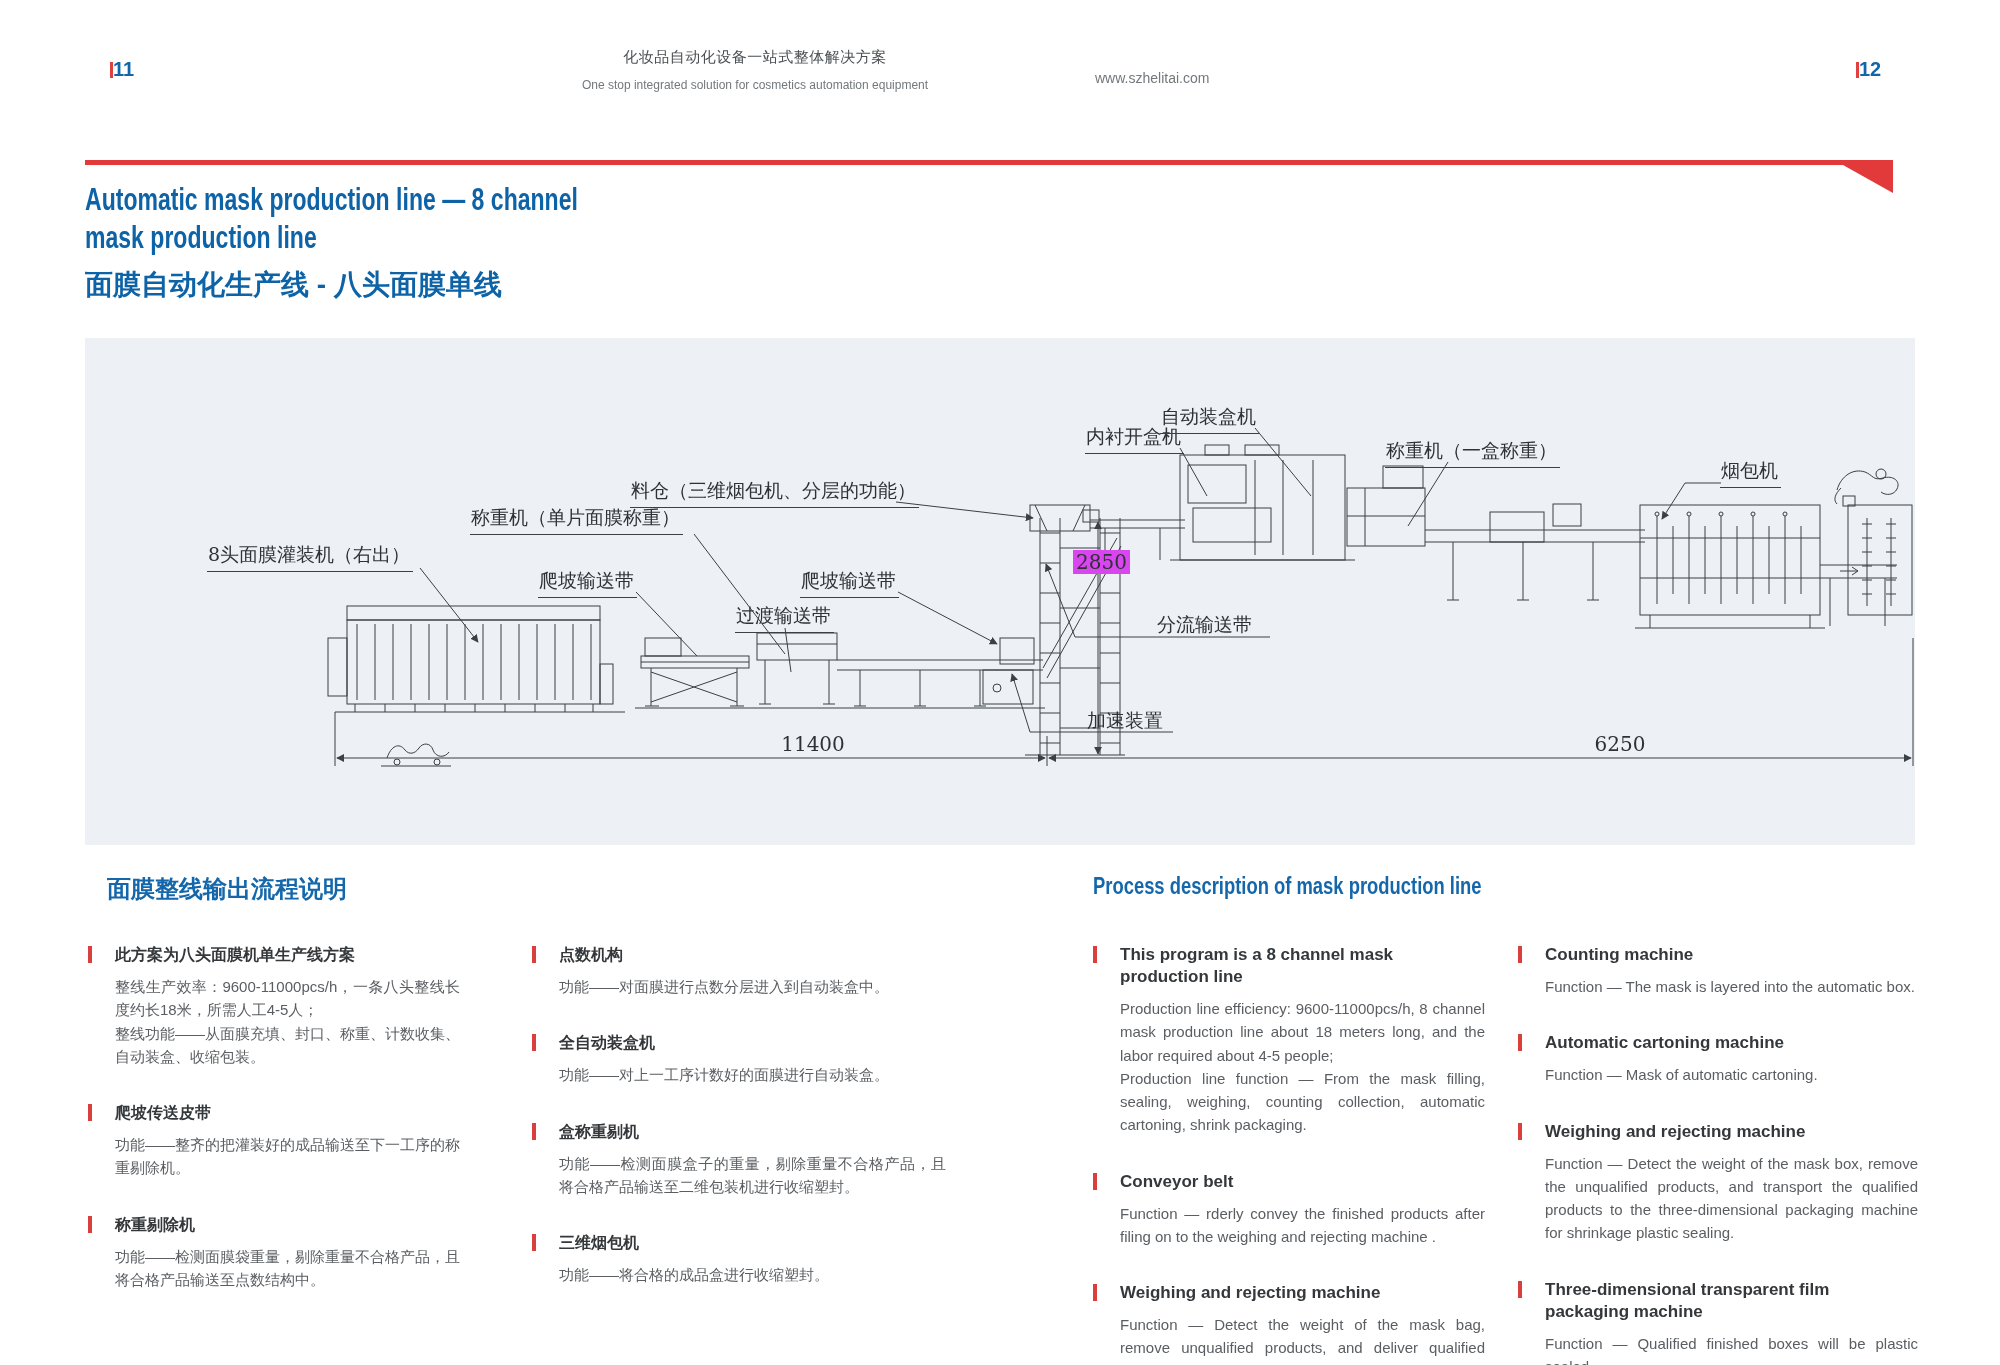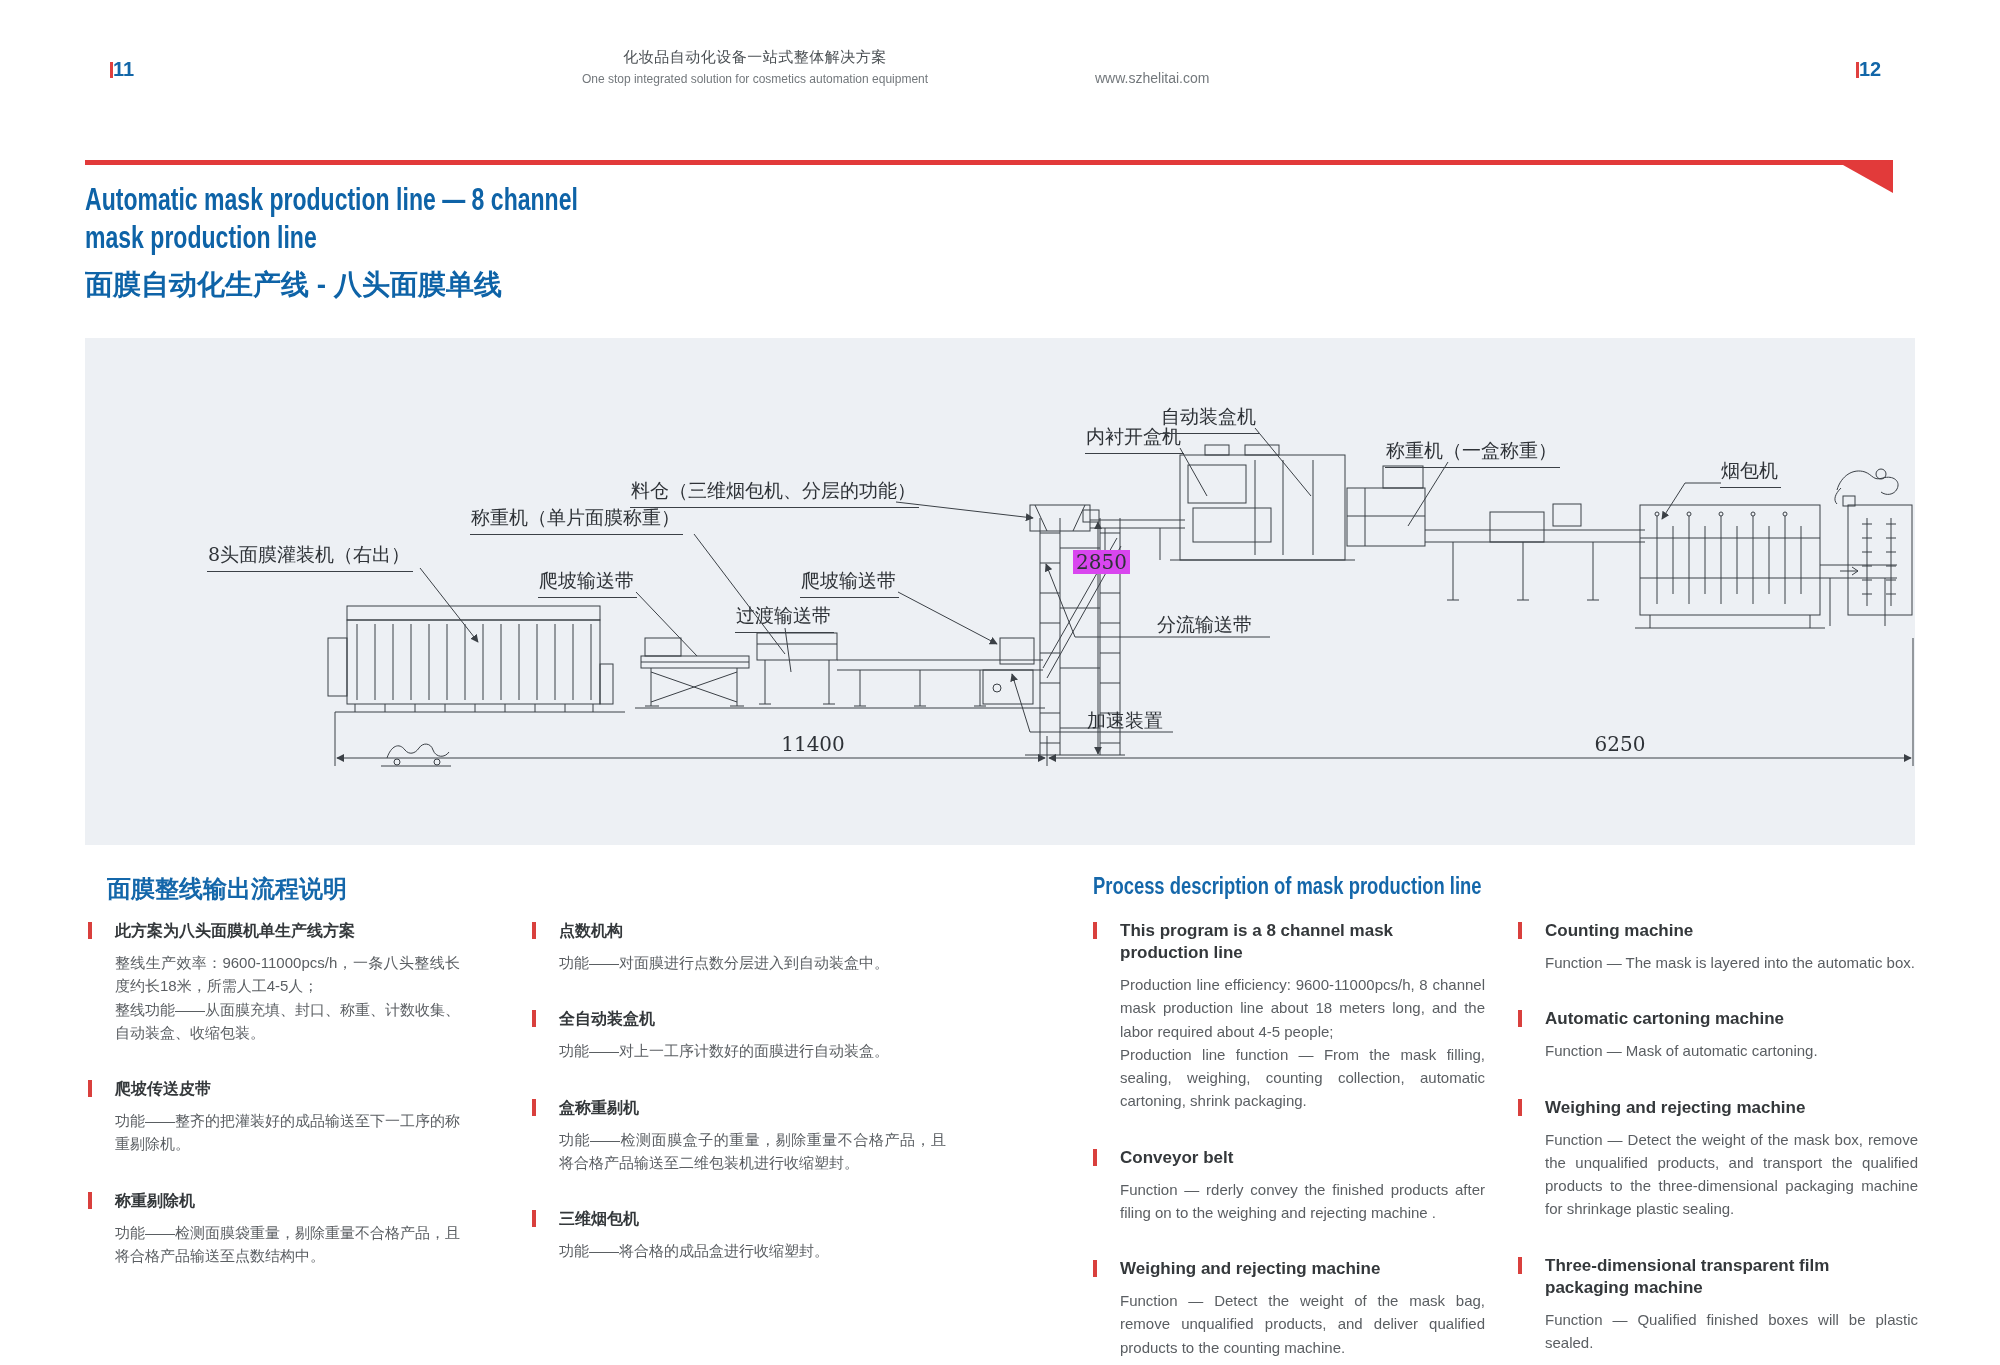--- a/index.html
+++ b/index.html
@@ -6,21 +6,21 @@
   body{width:2000px;height:1365px;position:relative;overflow:hidden;
        font-family:"Liberation Sans","DejaVu Sans",sans-serif;color:#3a3e41;}
   .abs{position:absolute;}
 
   
   .pnum{display:flex;align-items:center;gap:0;}
   .pnum .bar{width:3px;height:16px;background:#e0403e;}
   .pnum .n{font-weight:bold;font-size:20px;color:#1266a8;}
   .tagline{text-align:center;white-space:nowrap;}
   .tagline .zh{font-size:15px;color:#4a4f53;font-weight:500;letter-spacing:.5px;}
-  .tagline .en{font-size:12px;color:#73787c;margin-top:5px;}
+  .tagline .en{font-size:12px;color:#73787c;margin-top:11px;}
   .website{font-size:14px;color:#73787c;}
 
   
   .rule{left:85px;top:160px;width:1808px;height:5px;background:#e23a3a;}
   .rule-tri{left:1843px;top:165px;width:0;height:0;
             border-top:28px solid #e23a3a;border-left:50px solid transparent;}
 
   
   .title-en{left:85px;top:180px;font-weight:bold;color:#0e63a7;font-size:32px;
             line-height:38px;transform:scaleX(.72);transform-origin:0 0;white-space:nowrap;}
@@ -34,21 +34,21 @@
   .lbl.u{border-bottom:1.2px solid #3b4046;padding:0 3px 3px 1px;}
   .dim{position:absolute;font-family:"DejaVu Serif","Liberation Serif",serif;
        font-size:20px;color:#2e3237;}
   .dim.ctr{width:80px;text-align:center;}
   .dim.mask{background:#d946ef;padding:0 3px;}
 
   
   .sec-h{font-weight:bold;color:#1467aa;white-space:nowrap;}
   .sec-h.zh{font-size:24px;}
   .sec-h.en{font-size:23px;transform:scaleX(.8);transform-origin:0 0;}
-  .col{position:absolute;}
+  .col{position:absolute;margin-top:24px;}
   .item{position:relative;padding-left:27px;margin-bottom:34px;}
   .item .rbar{position:absolute;left:0;top:2px;width:4px;height:17px;background:#d9403d;}
   .item h3{margin:0 0 9px 0;font-size:16px;line-height:22px;color:#34383b;}
   .item.en h3{font-size:17px;}
   .item p{margin:0;font-size:15px;line-height:1.55;color:#5a5e62;
           text-align:justify;white-space:pre-line;}
 </style>
 </head>
 <body>
 

